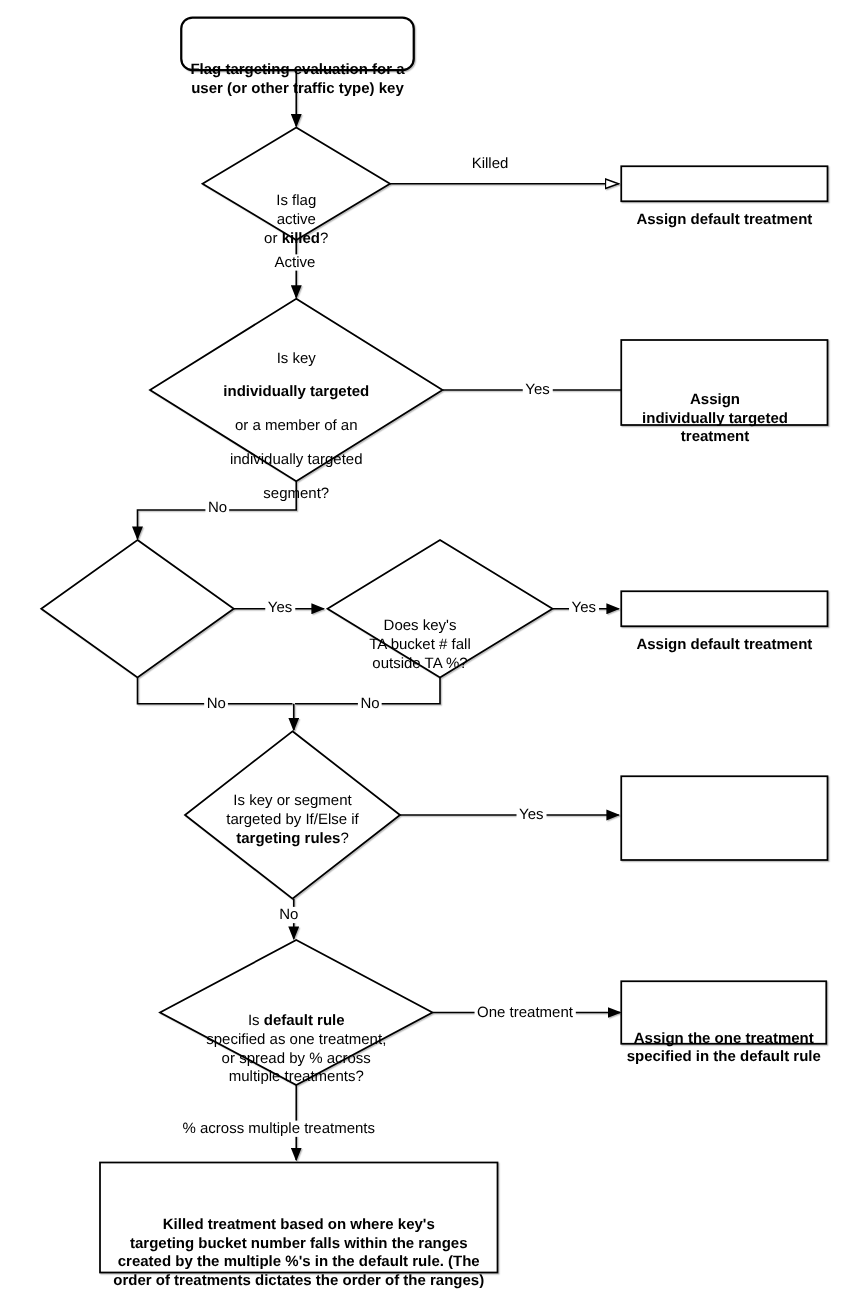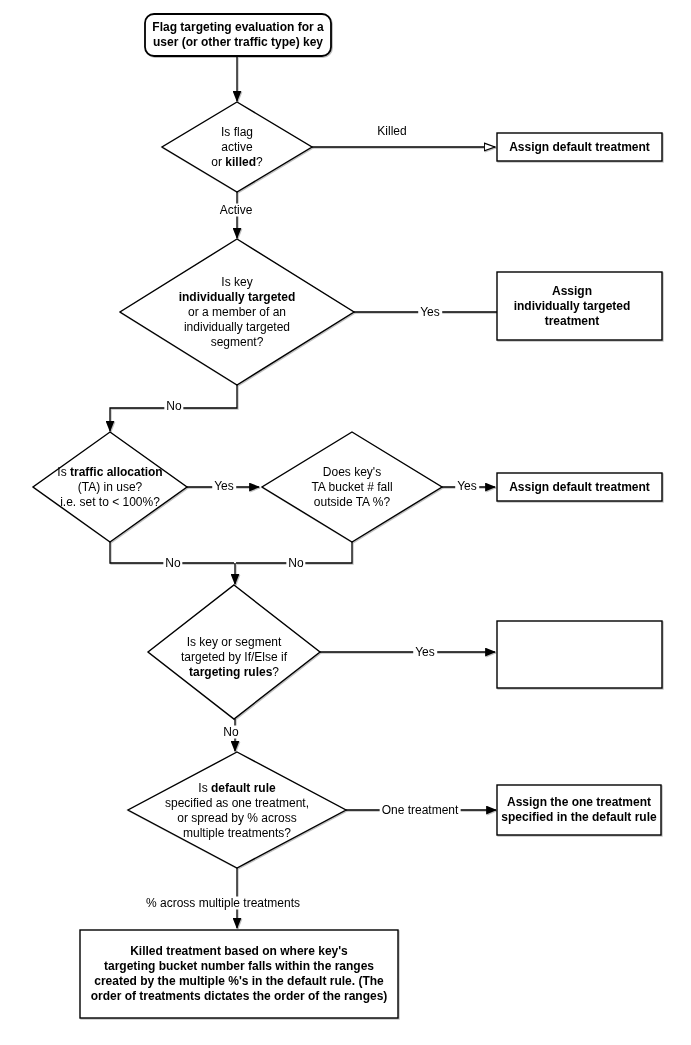--- a/index.html
+++ b/index.html
@@ -20,20 +20,21 @@
   .nodetext {
     position: absolute;
     display: flex;
     flex-direction: column;
     justify-content: center;
     align-items: center;
     text-align: center;
     font-size: 12px;
     line-height: 15px;
     white-space: nowrap;
+    margin-top: 28px;
   }
   .nodetext .line { display: block; }
   .bold { font-weight: bold; }
   .edgelabel {
     position: absolute;
     transform: translate(-50%, -50%);
     background: #ffffff;
     font-size: 12px;
     line-height: 13px;
     padding: 0 2px;
@@ -97,51 +98,46 @@
   <div class="nodetext" style="left:167px; top:125px; width:140px; height:45px;justify-content:flex-end;">
     <span class="line">Is flag</span>
     <span class="line">active</span>
     <span class="line"><span>or </span><b>killed</b><span>?</span></span>
   </div>
 
   <div class="nodetext bold" style="left:498px; top:133px; width:163px; height:28px;">
     <span class="line">Assign default treatment</span>
   </div>
 
-  <div class="nodetext" style="left:132px; top:275px; width:210px; height:75px;">
+  <div class="nodetext" style="left:132px; top:275px; width:210px; height:75px;gap:12px;">
     <span class="line">Is key</span>
     <span class="line bold">individually targeted</span>
     <span class="line">or a member of an</span>
     <span class="line">individually targeted</span>
     <span class="line">segment?</span>
   </div>
 
   <div class="nodetext bold" style="left:498px; top:272px; width:148px; height:68px;border-radius:21px;">
     <span class="line">Assign</span>
     <span class="line">individually targeted</span>
     <span class="line">treatment</span>
   </div>
 
-  <div class="nodetext" style="left:22px; top:465px; width:176px; height:45px;">
-    <span class="line"><span>Is </span><b>traffic allocation</b></span>
-    <span class="line">(TA) in use?</span>
-    <span class="line">i.e. set to &lt; 100%?</span>
-  </div>
 
-  <div class="nodetext" style="left:272px; top:465px; width:160px; height:45px;">
+  <div class="nodetext" style="left:256px; top:465px; width:160px; height:45px;">
     <span class="line">Does key's</span>
     <span class="line">TA bucket # fall</span>
     <span class="line">outside TA %?</span>
   </div>
 
   <div class="nodetext bold" style="left:498px; top:473px; width:163px; height:28px;">
     <span class="line">Assign default treatment</span>
   </div>
 
-  <div class="nodetext" style="left:139px; top:635px; width:190px; height:45px;">
+  <div class="nodetext" style="left:139px; top:605px; width:190px; height:45px;">
     <span class="line">Is key or segment</span>
     <span class="line">targeted by If/Else if</span>
     <span class="line"><b>targeting rules</b><span>?</span></span>
   </div>
 
 
   <div class="nodetext bold" style="left:498px; top:785px; width:162px; height:50px;">
     <span class="line">Assign the one treatment</span>
     <span class="line">specified in the default rule</span>
   </div>

